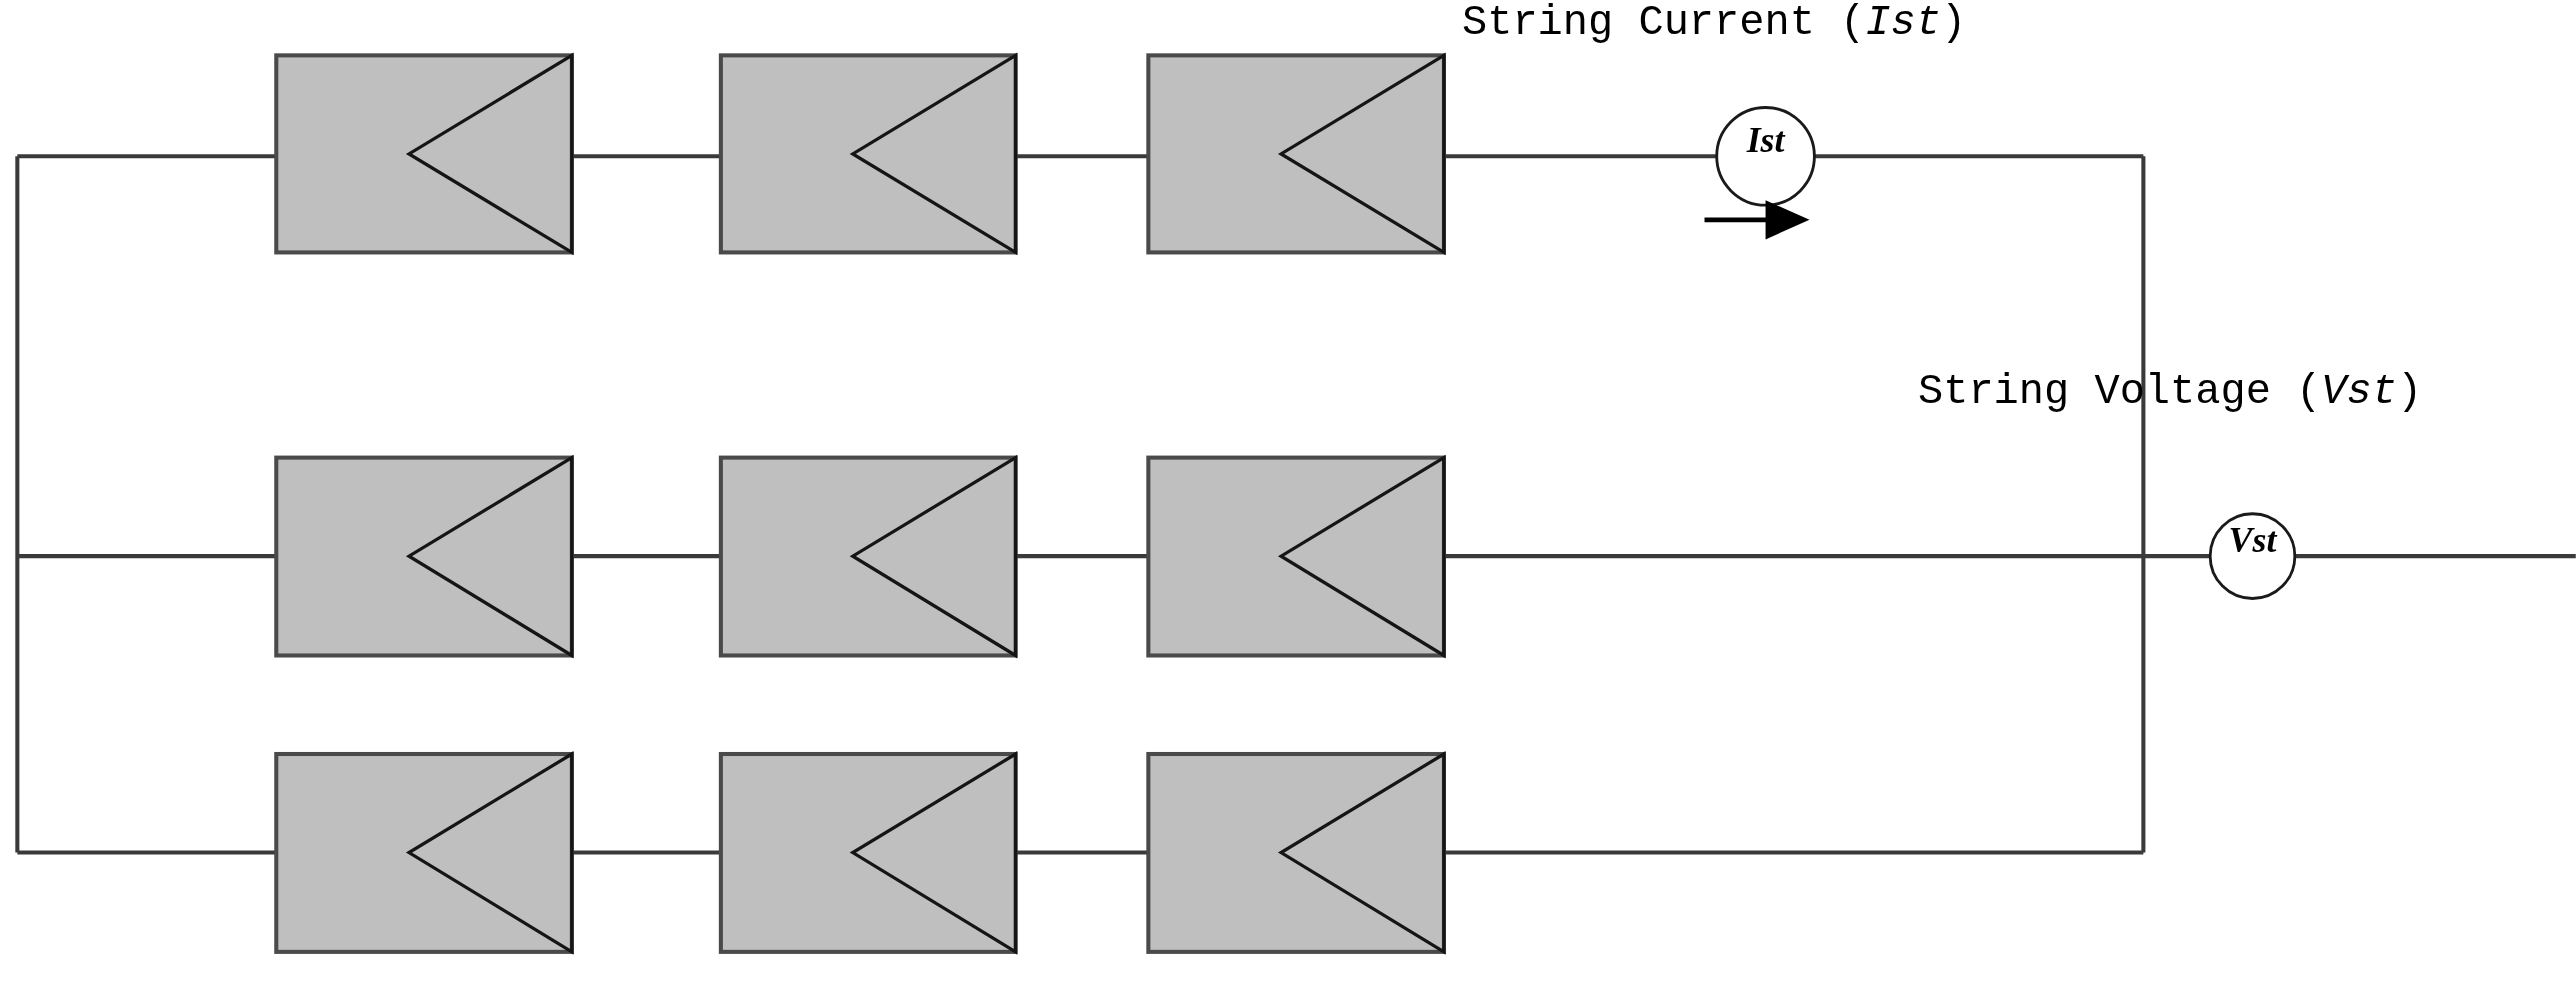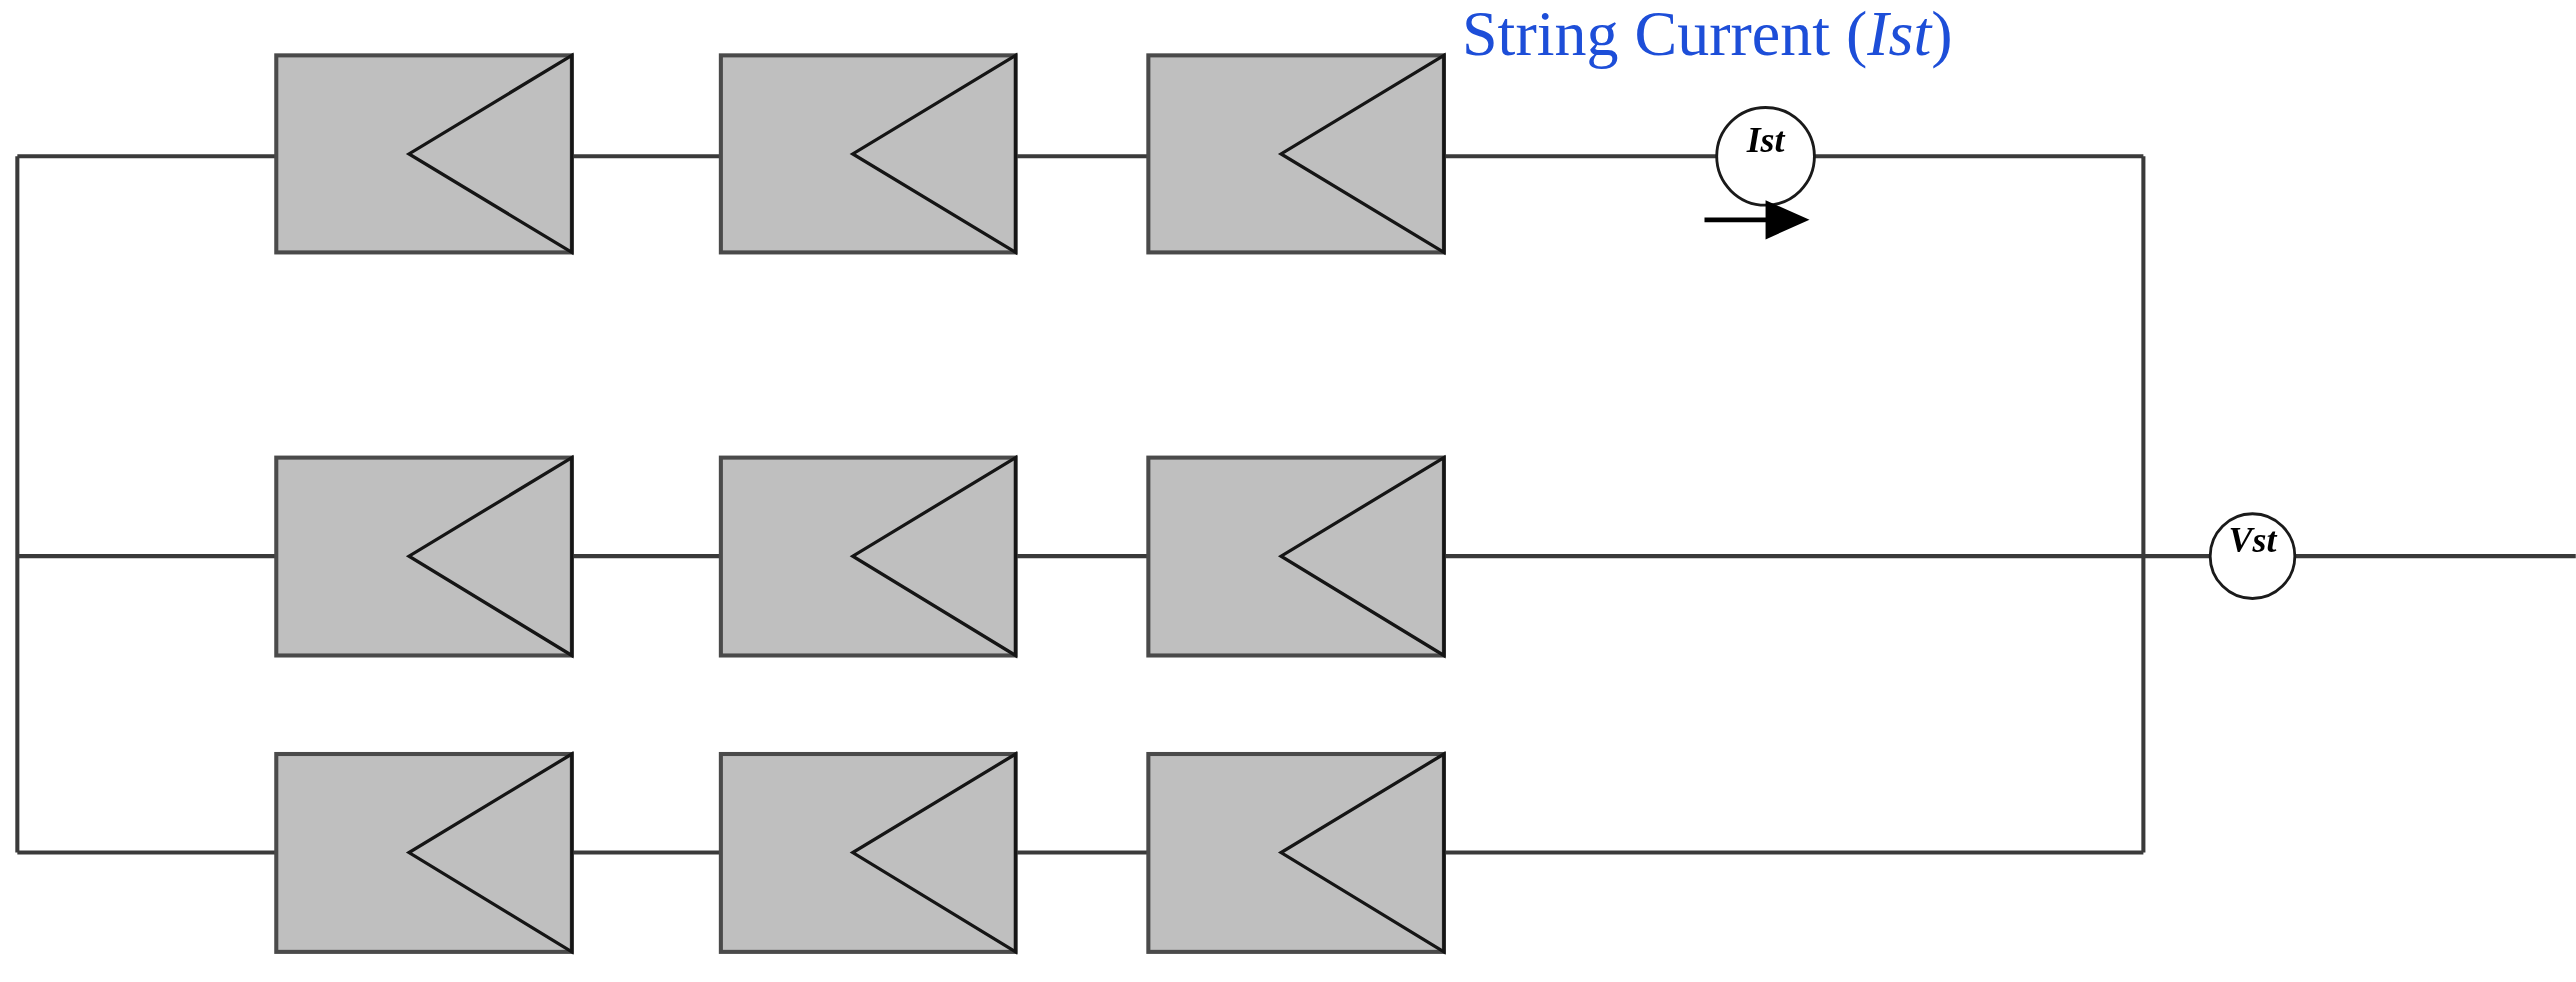--- a/index.html
+++ b/index.html
@@ -64,23 +64,23 @@
     stroke: #000000;
     stroke-width: 6;
     fill: none;
   }
   .arrow-head {
     fill: #000000;
     stroke: none;
   }
   .annotation-text {
     position: absolute;
-    font-family: Liberation Serif, serif;
-    font-size: 64px;
-    color: #1d4ed8;
+    font-family: Liberation Mono, monospace;
+    font-size: 42px;
+    color: #000000;
     white-space: nowrap;
     line-height: 1;
   }
   .annotation-text .sym {
     font-style: italic;
   }
   #label-string-current {
     left: 1462px;
     top: 1.6px;
   }
@@ -168,15 +168,18 @@
       <circle class="meter-circle" cx="2766" cy="683" r="52"></circle>
       <text class="meter-label" x="2766" y="668">Vst</text>
     </g>
 
   </svg>
 
   <div class="annotation-text" id="label-string-current">
     <span>String Current (</span><span class="sym">Ist</span><span>)</span>
   </div>
 
+  <div class="annotation-text" id="label-string-voltage">
+    <span>String Voltage (</span><span class="sym">Vst</span><span>)</span>
+  </div>
 
 </div>
 
 
 </body></html>

